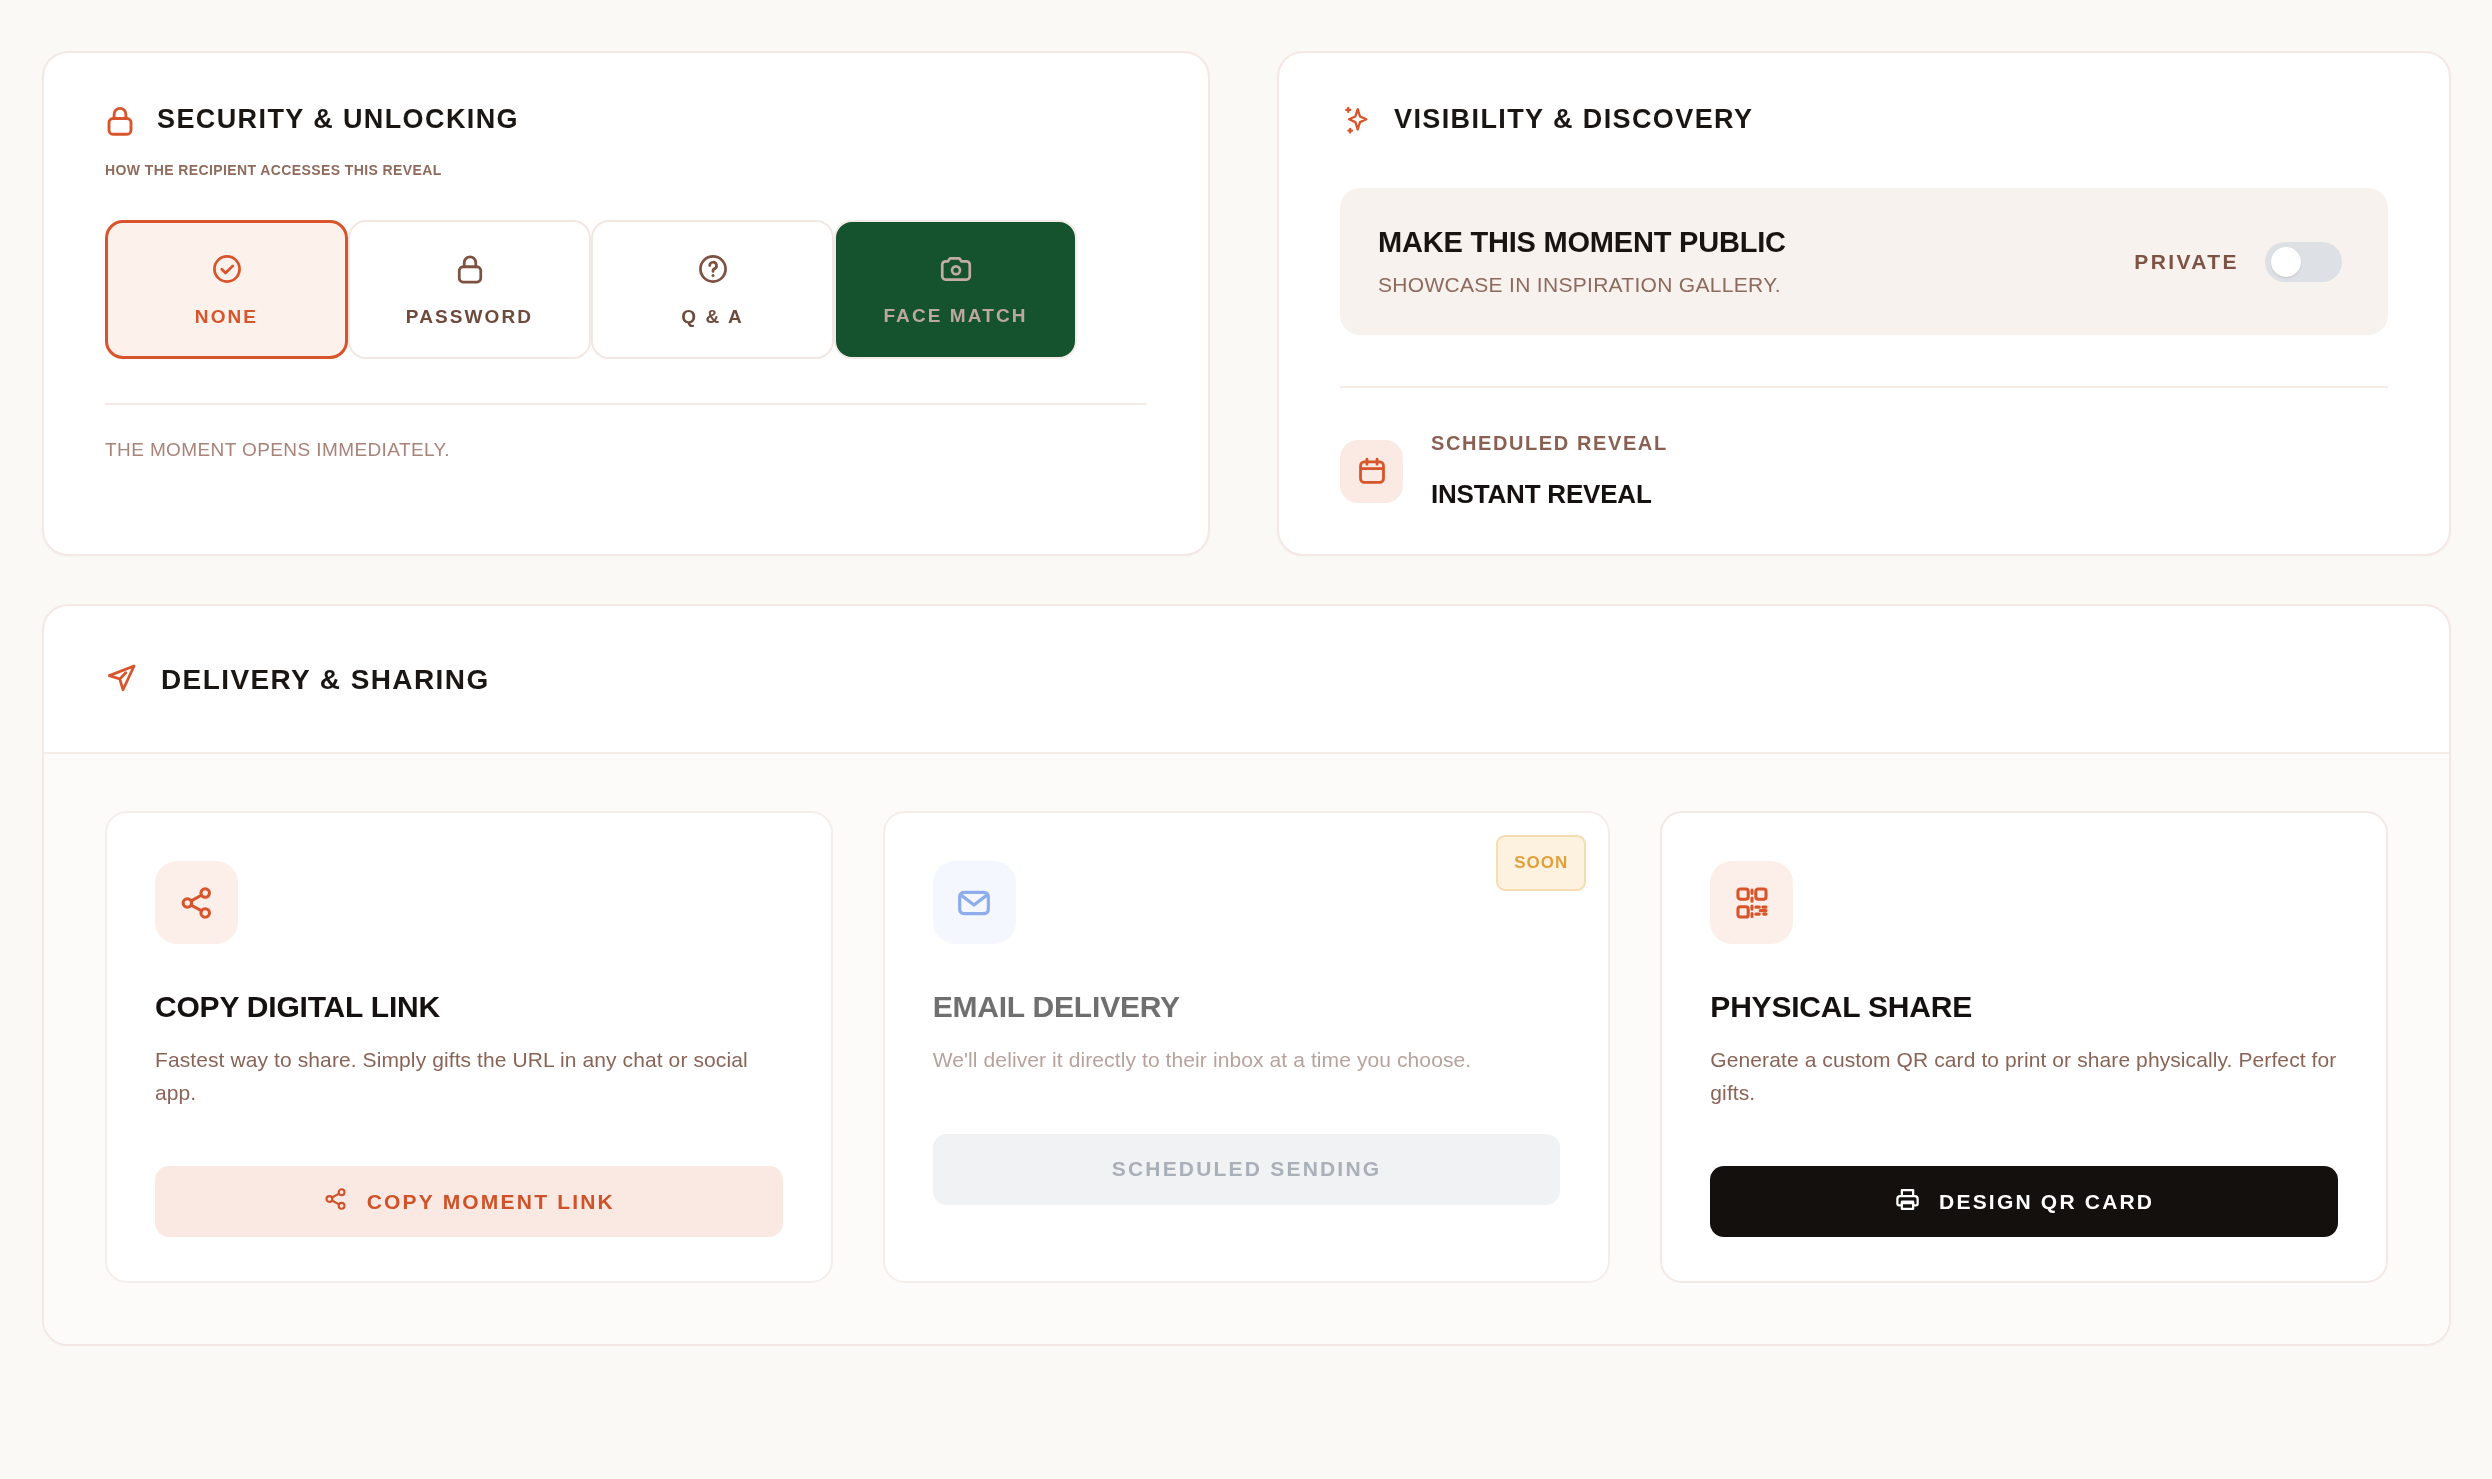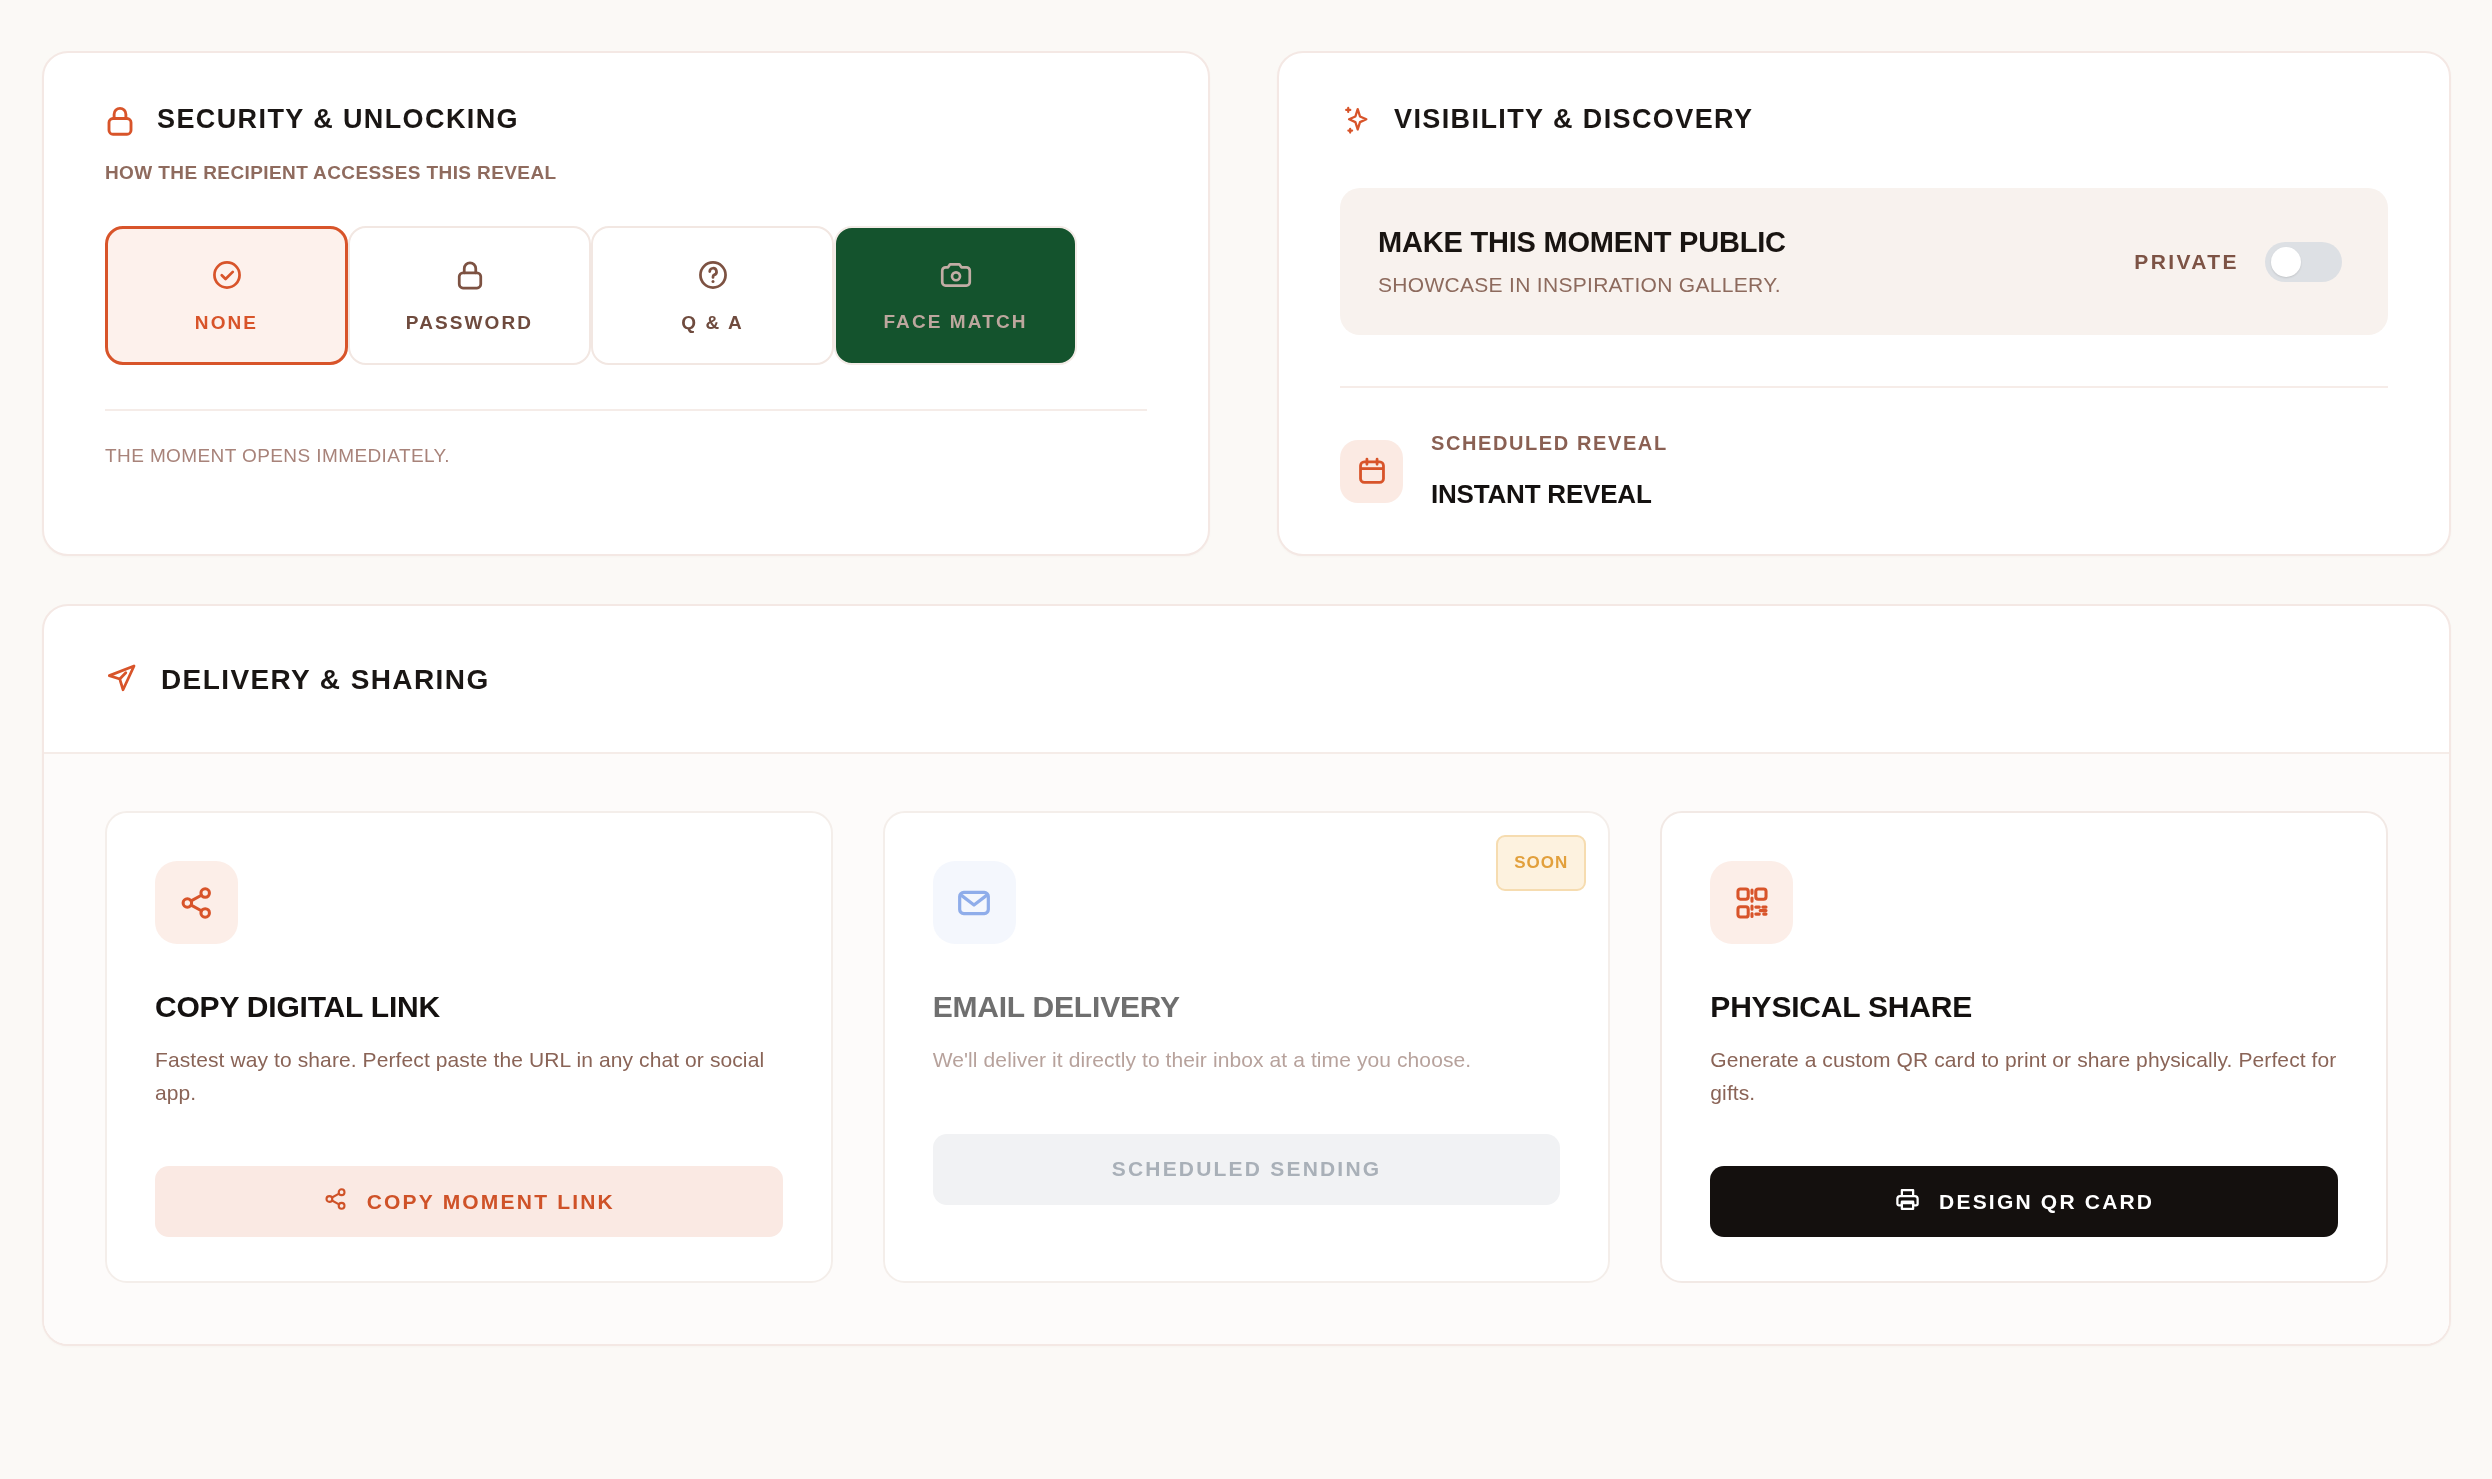--- a/index.html
+++ b/index.html
@@ -46,21 +46,21 @@
   .sec-title {
     font-size: 27px;
     font-weight: 700;
     letter-spacing: 1.4px;
     color: #1a1614;
     text-transform: uppercase;
     font-stretch: condensed;
   }
   .sec-sub {
     margin-top: 20px;
-    font-size: 19px;
+    font-size: 14px;
     font-weight: 600;
     letter-spacing: 0.4px;
     color: #8f6b5e;
     text-transform: uppercase;
   }
 
   
   .options {
     margin-top: 42px;
     display: flex;
@@ -427,21 +427,21 @@
       <div class="dcard">
         <div class="dicon">
           <svg width="38" height="38" viewBox="0 0 26 26" fill="none">
             <circle cx="18.6" cy="6.2" r="2.9" stroke="#d8542a" stroke-width="2.1"></circle>
             <circle cx="6.4" cy="13" r="2.9" stroke="#d8542a" stroke-width="2.1"></circle>
             <circle cx="18.6" cy="19.8" r="2.9" stroke="#d8542a" stroke-width="2.1"></circle>
             <path d="M9 11.5l7-3.8M9 14.5l7 3.8" stroke="#d8542a" stroke-width="2.1" stroke-linecap="round"></path>
           </svg>
         </div>
         <div class="dtitle">COPY DIGITAL LINK</div>
-        <div class="ddesc">Fastest way to share. Perfect paste the URL in any chat or social app.</div>
+        <div class="ddesc">Fastest way to share. Simply gifts the URL in any chat or social app.</div>
         <button class="dbtn soft">
           <span>
             <svg width="26" height="26" viewBox="0 0 26 26" fill="none">
               <circle cx="18.6" cy="6.2" r="2.9" stroke="#cf5228" stroke-width="2.1"></circle>
               <circle cx="6.4" cy="13" r="2.9" stroke="#cf5228" stroke-width="2.1"></circle>
               <circle cx="18.6" cy="19.8" r="2.9" stroke="#cf5228" stroke-width="2.1"></circle>
               <path d="M9 11.5l7-3.8M9 14.5l7 3.8" stroke="#cf5228" stroke-width="2.1" stroke-linecap="round"></path>
             </svg>
           </span>
           <span>COPY MOMENT LINK</span>

